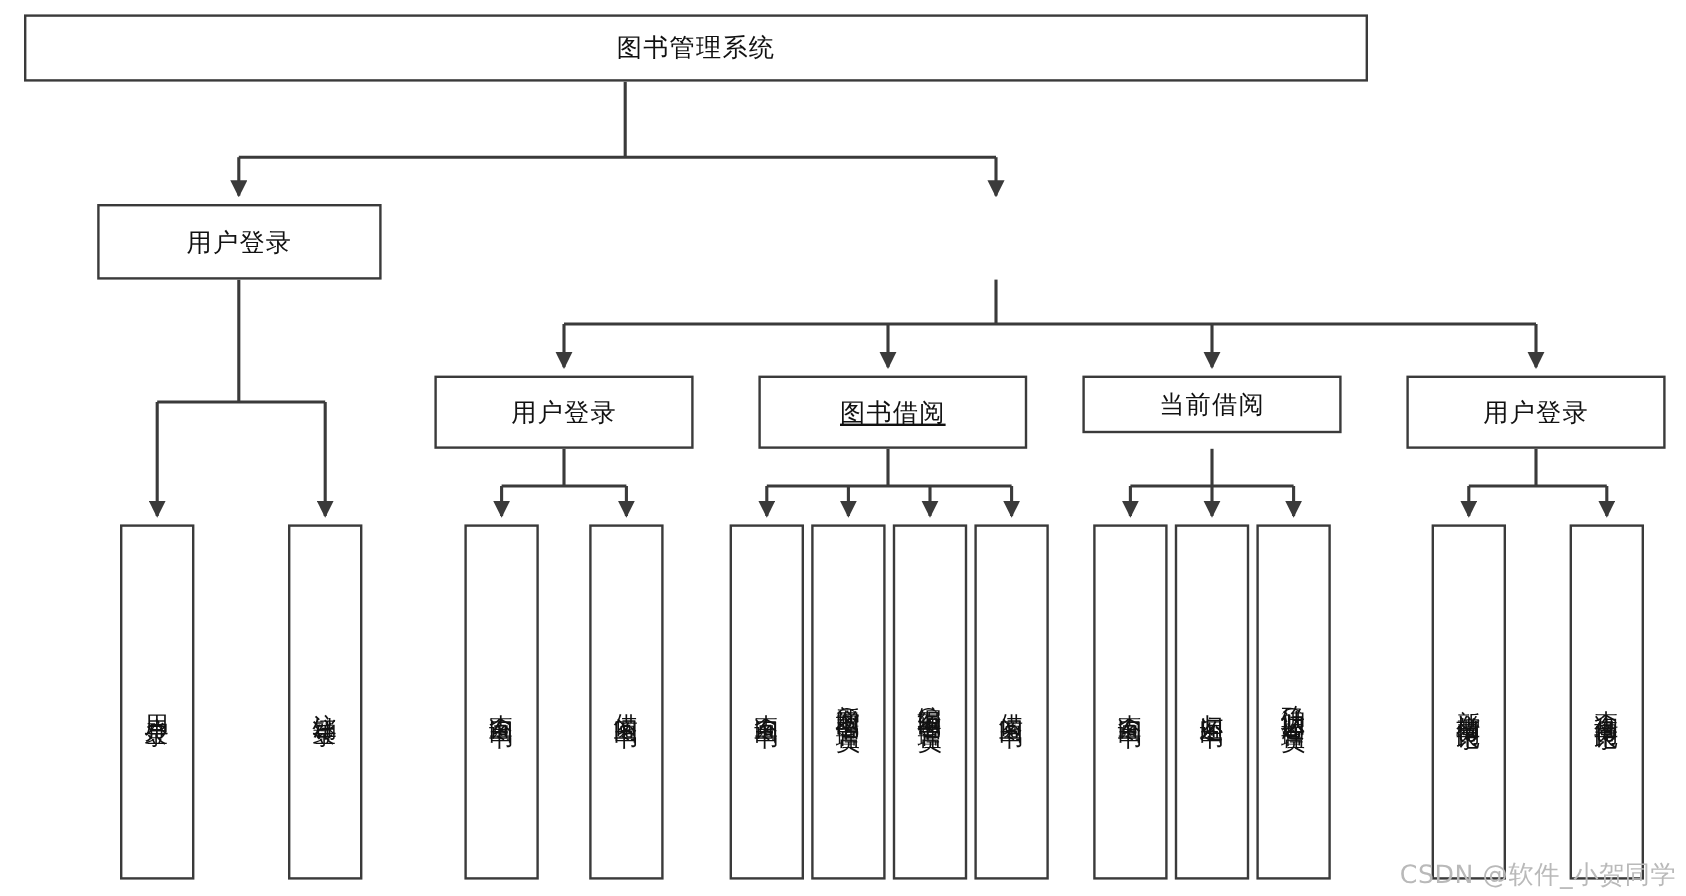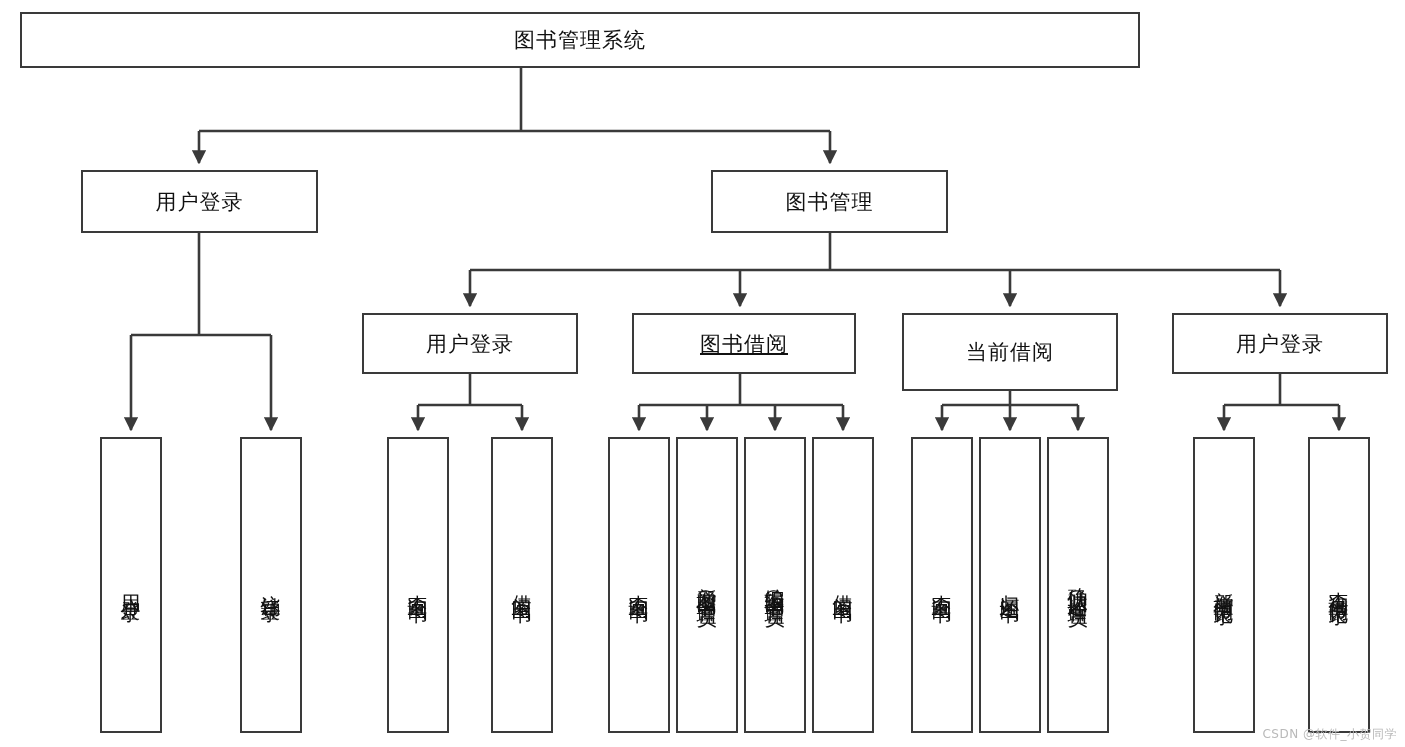--- a/index.html
+++ b/index.html
@@ -48,21 +48,21 @@
   }
   .node.v .vtext {
     writing-mode: vertical-rl;
     text-orientation: upright;
     white-space: nowrap;
   }
   .watermark {
     position: absolute;
     right: 8px;
     bottom: 4px;
-    font-size: 12px;
+    font-size: 21px;
     color: #b9b9b9;
     letter-spacing: 0.5px;
     white-space: nowrap;
   }
 </style>
 </head>
 <body>
 
 <div id="canvas">
 
@@ -117,31 +117,28 @@
     </g>
   </svg>
 
   <div class="node h" style="left:20px; top:12px; width:1120px; height:56px;">
     <span>图书管理系统</span>
   </div>
 
   <div class="node h" style="left:81px; top:170px; width:237px; height:63px;">
     <span>用户登录</span>
   </div>
-  <div class="node h" style="left:711px; top:170px; width:237px; height:63px;">
-    <span>图书管理</span>
-  </div>
 
   <div class="node h" style="left:362px; top:313px; width:216px; height:61px;">
     <span>用户登录</span>
   </div>
   <div class="node h" style="left:632px; top:313px; width:224px; height:61px;text-decoration:underline;">
     <span>图书借阅</span>
   </div>
-  <div class="node h" style="left:902px; top:313px; width:216px; height:78px;">
+  <div class="node h" style="left:902px; top:313px; width:216px; height:48px;">
     <span>当前借阅</span>
   </div>
   <div class="node h" style="left:1172px; top:313px; width:216px; height:61px;">
     <span>用户登录</span>
   </div>
 
   <div class="node v" style="left:100px; top:437px; width:62px; height:296px;">
     <span class="vtext">用户登录</span>
   </div>
   <div class="node v" style="left:240px; top:437px; width:62px; height:296px;">

